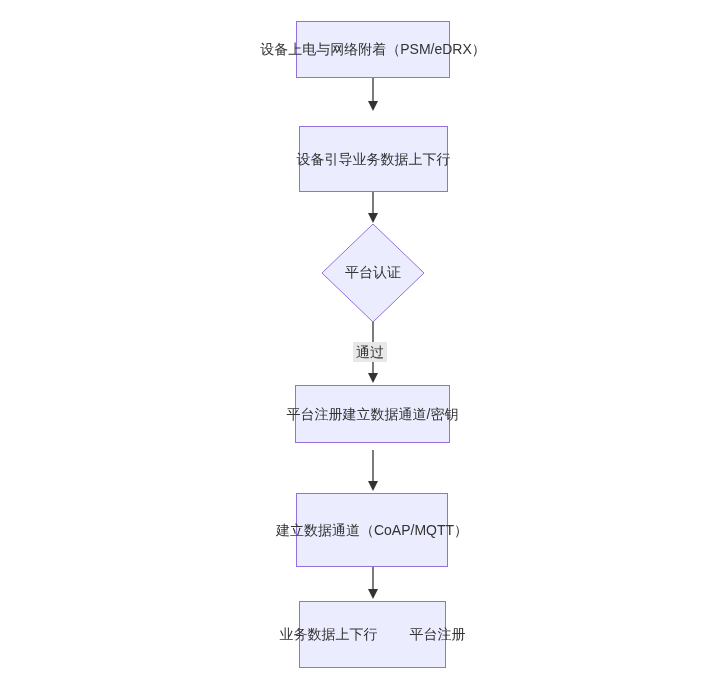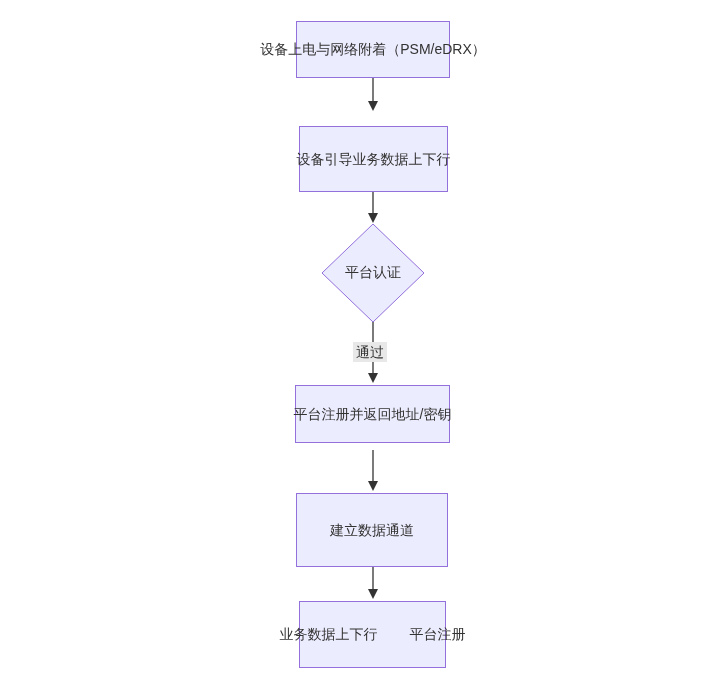--- a/index.html
+++ b/index.html
@@ -107,25 +107,26 @@
   </div>
 
   <div class="diamond-label" style="left:322px; top:224px; width:102px; height:98px;">
     <span>平台认证</span>
   </div>
 
   <div class="edge-label" style="left:353px; top:342px;">通过</div>
 
   <div class="node" style="left:295px; top:385px; width:155px; height:58px;">
     <span>平台注册</span>
-    <span>并返回地址/密钥</span>
+    <span>建立数据通道/密钥</span>
   </div>
 
   <div class="node" style="left:296px; top:493px; width:152px; height:74px;">
     <span>建立数据通道</span>
+    <span>（CoAP/MQTT）</span>
   </div>
 
   <div class="node" style="left:299px; top:601px; width:147px; height:67px;gap:32px;">
     <span>业务数据上下行</span>
     <span>平台注册</span>
   </div>
 
 </div>
 
 </body></html>

